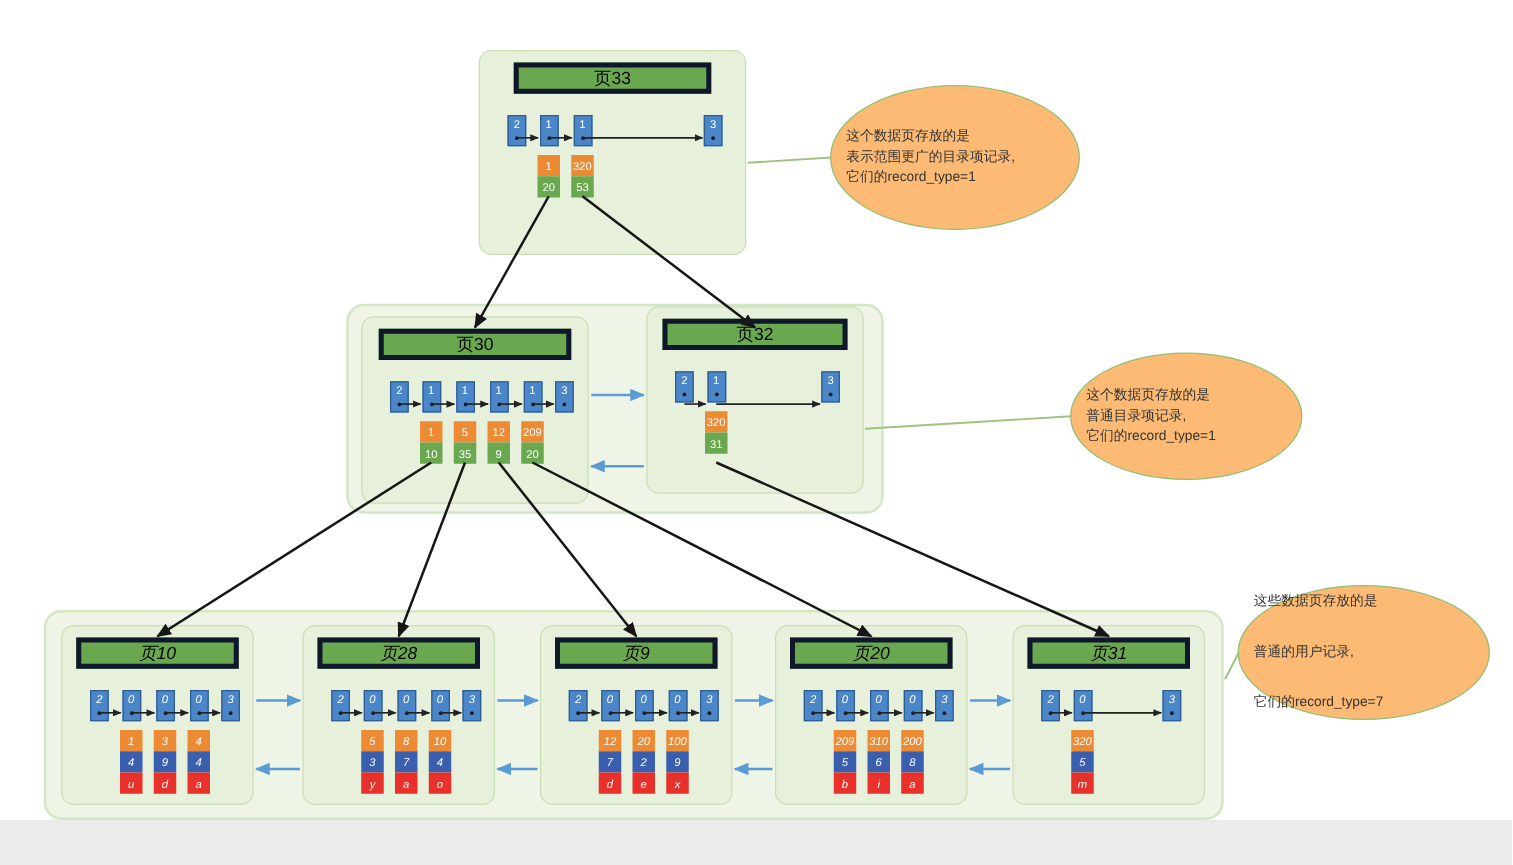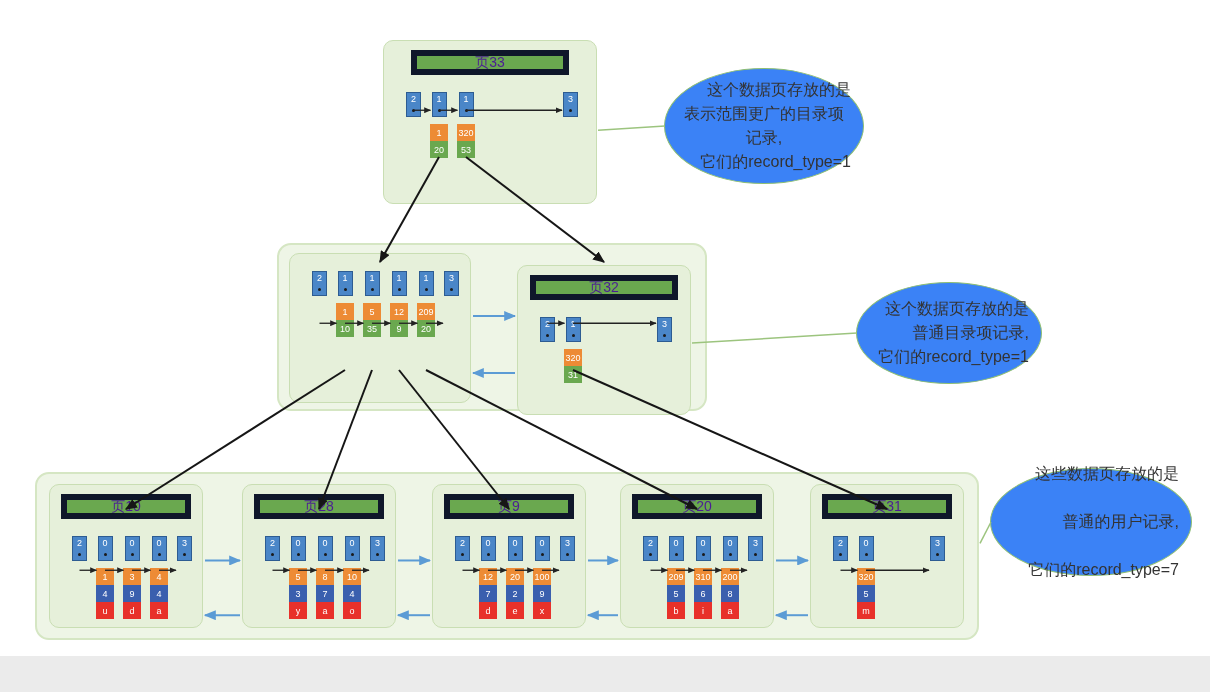--- a/index.html
+++ b/index.html
@@ -5,21 +5,21 @@
   html,body{margin:0;padding:0;background:#fff;}
   .canvas{position:relative;width:1210px;height:692px;background:#fff;overflow:hidden;
           font-family:"Liberation Sans","DejaVu Sans",sans-serif;}
   .footer-strip{position:absolute;left:0;bottom:0;width:100%;height:36px;background:#ebebeb;}
 
   
   .group{position:absolute;background:var(--group-bg,#eef5e6);border:2px solid #d5e6c3;border-radius:14px;}
   .page{position:absolute;background:var(--page-bg,#e6f0da);border:1.5px solid #c9deb3;border-radius:10px;}
 
   .page-header{margin:9px auto 0;width:86%;height:25px;background:var(--header-bg,#6aa84f);
-               border:6px solid #0f172a;color:#4c1d95;font-size:14px;display:flex;align-items:center;
+               border:4px solid #0f172a;color:#000000;font-size:14px;display:flex;align-items:center;
                justify-content:center;box-sizing:border-box;}
   .pos-p33 .page-header{width:158px;}
 
   .page-body{padding:17px 16px 0 22px;}
   .rec-row{display:flex;align-items:flex-start;}
   .rec{display:flex;flex-direction:column;align-items:center;margin-right:9px;}
   .rec.sup{margin-left:auto;margin-right:2px;}
   .rh-box{width:15px;height:25px;background:var(--rec-blue,#4a86c8);border:1px solid #2d5c92;color:#fff;
           font-size:9px;line-height:13px;text-align:center;position:relative;box-sizing:border-box;}
   .rh-box::after{content:"";position:absolute;left:50%;bottom:4px;width:3px;height:3px;margin-left:-1.5px;
@@ -28,32 +28,32 @@
   .cell{width:18px;height:17px;display:flex;align-items:center;justify-content:center;color:#fff;font-size:9px;}
   .cell.orange{background:var(--cell-orange,#ed8b35);}
   .cell.blue{background:var(--cell-blue,#3a5fae);}
   .cell.red{background:var(--cell-red,#e8312a);}
   .cell.green{background:var(--cell-green,#6aa84f);}
 
   
   .pos-p33{left:383px;top:40px;width:212px;height:162px;}
   .pos-gmid{left:277px;top:243px;width:426px;height:164px;}
   .pos-p30{left:10px;top:8px;width:180px;height:148px;}
-  .pos-p32{left:238px;top:20px;width:172px;height:148px;}
-  .pos-gbot{left:35px;top:472px;width:940px;height:164px;}
+  .pos-p32{left:238px;top:0;width:172px;height:148px;}
+  .pos-gbot{left:35px;top:488px;width:940px;height:164px;font-style:italic;}
   .pos-p10{left:12px;top:10px;width:152px;height:142px;}
   .pos-p28{left:205px;top:10px;width:152px;height:142px;}
   .pos-p9{left:395px;top:10px;width:152px;height:142px;}
   .pos-p20{left:583px;top:10px;width:152px;height:142px;}
   .pos-p31{left:773px;top:10px;width:152px;height:142px;}
 
   
-  .callout{position:absolute;background:#3b82f6;border:1.5px solid var(--callout-border,#8fbf72);border-radius:50%;
-           display:flex;flex-direction:column;align-items:flex-end;justify-content:center;text-align:center;
-           font-size:16px;color:#333;line-height:1.5;padding:8px 12px;box-sizing:border-box;z-index:5;}
+  .callout{position:absolute;background:#fdba74;border:1.5px solid var(--callout-border,#8fbf72);border-radius:50%;
+           display:flex;flex-direction:column;align-items:flex-start;justify-content:center;text-align:center;
+           font-size:11px;color:#333;line-height:1.5;padding:8px 12px;box-sizing:border-box;z-index:5;}
   .pos-c1{left:664px;top:68px;width:200px;height:116px;}
   .pos-c2{left:856px;top:282px;width:186px;height:102px;}
   .pos-c3{left:990px;top:468px;width:202px;height:108px;gap:24px;}
 
   
   .overlay{position:absolute;left:0;top:0;z-index:20;pointer-events:none;}
   line.tree{stroke:var(--arrow-black,#161616);stroke-width:2;}
   line.chain{stroke:#222;stroke-width:1.3;}
   line.sib{stroke:var(--arrow-blue,#5b9bd5);stroke-width:2;}
   line.leader{stroke:#9cc47e;stroke-width:1.5;}
@@ -86,20 +86,21 @@
           </div>
           <div class="rec sup">
             <div class="rh-box">3</div>
           </div>
         </div>
       </div>
     </div>
 
   <div class="group pos-gmid">
     <div class="page pos-p30">
+        <div class="page-header">页30</div>
         <div class="page-body">
           <div class="rec-row">
             <div class="rec">
               <div class="rh-box">2</div>
             </div>
             <div class="rec">
               <div class="rh-box">1</div>
               <div class="cells">
                 <div class="cell orange">1</div>
                 <div class="cell green">10</div>

